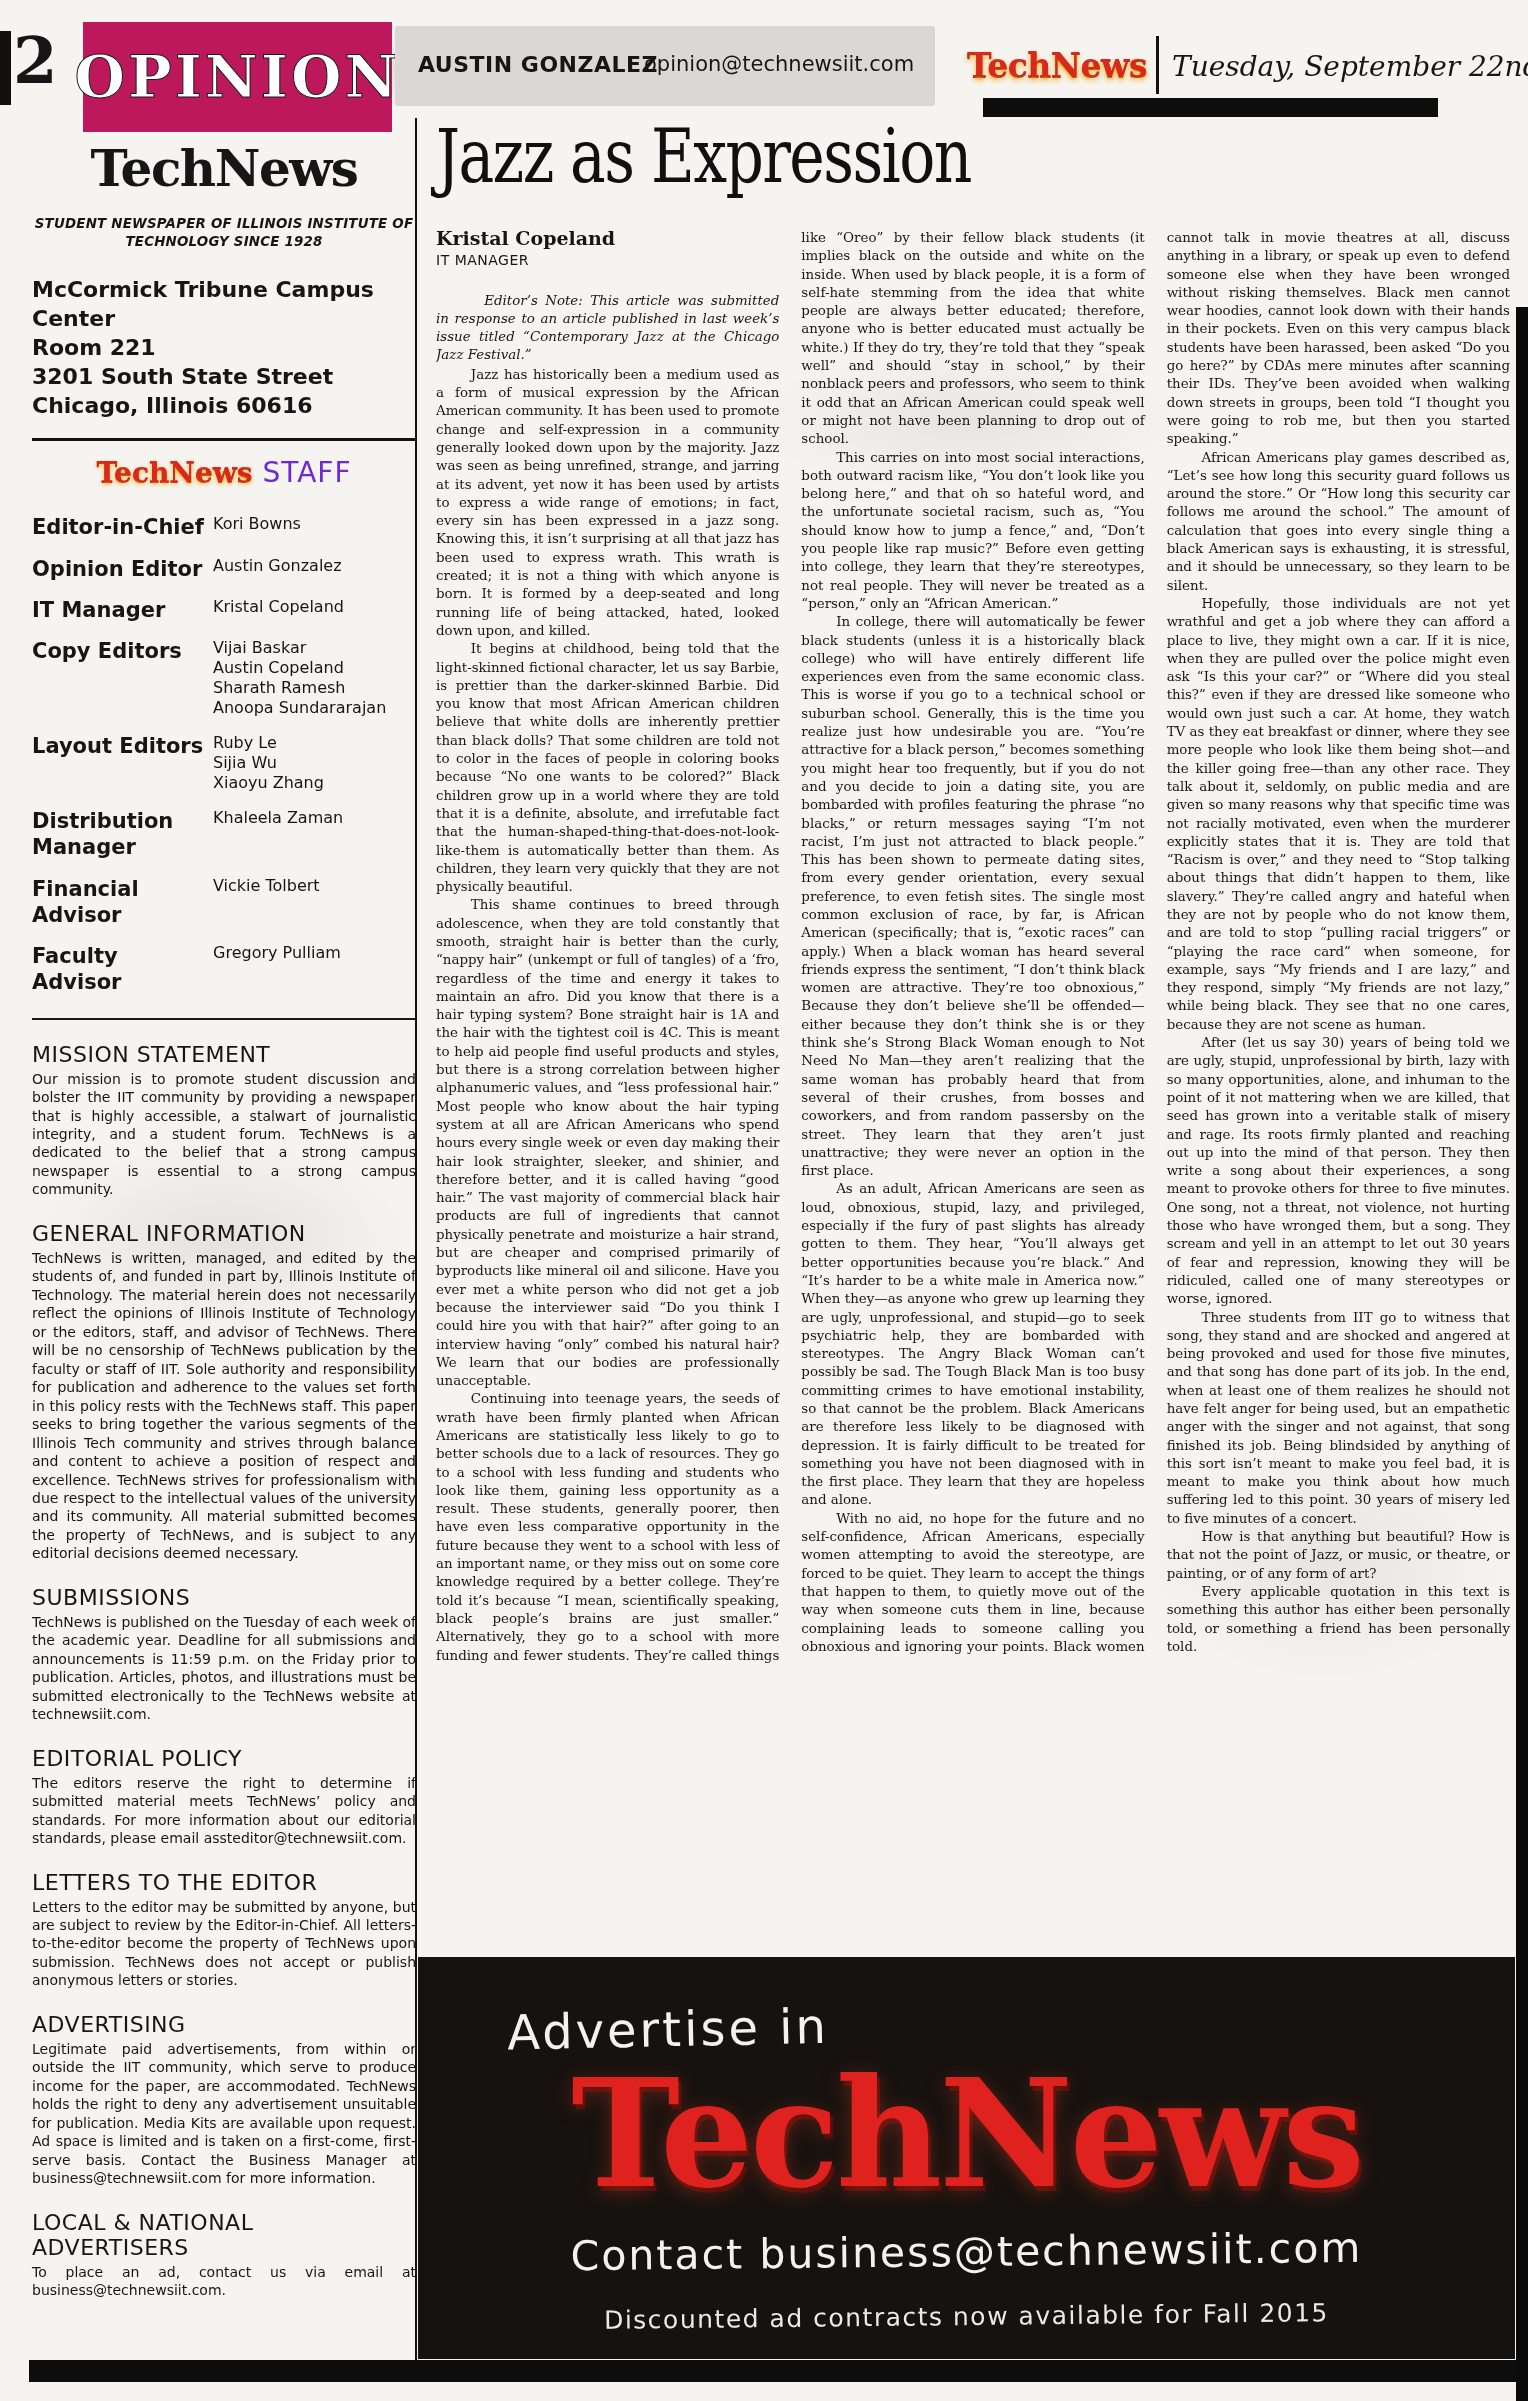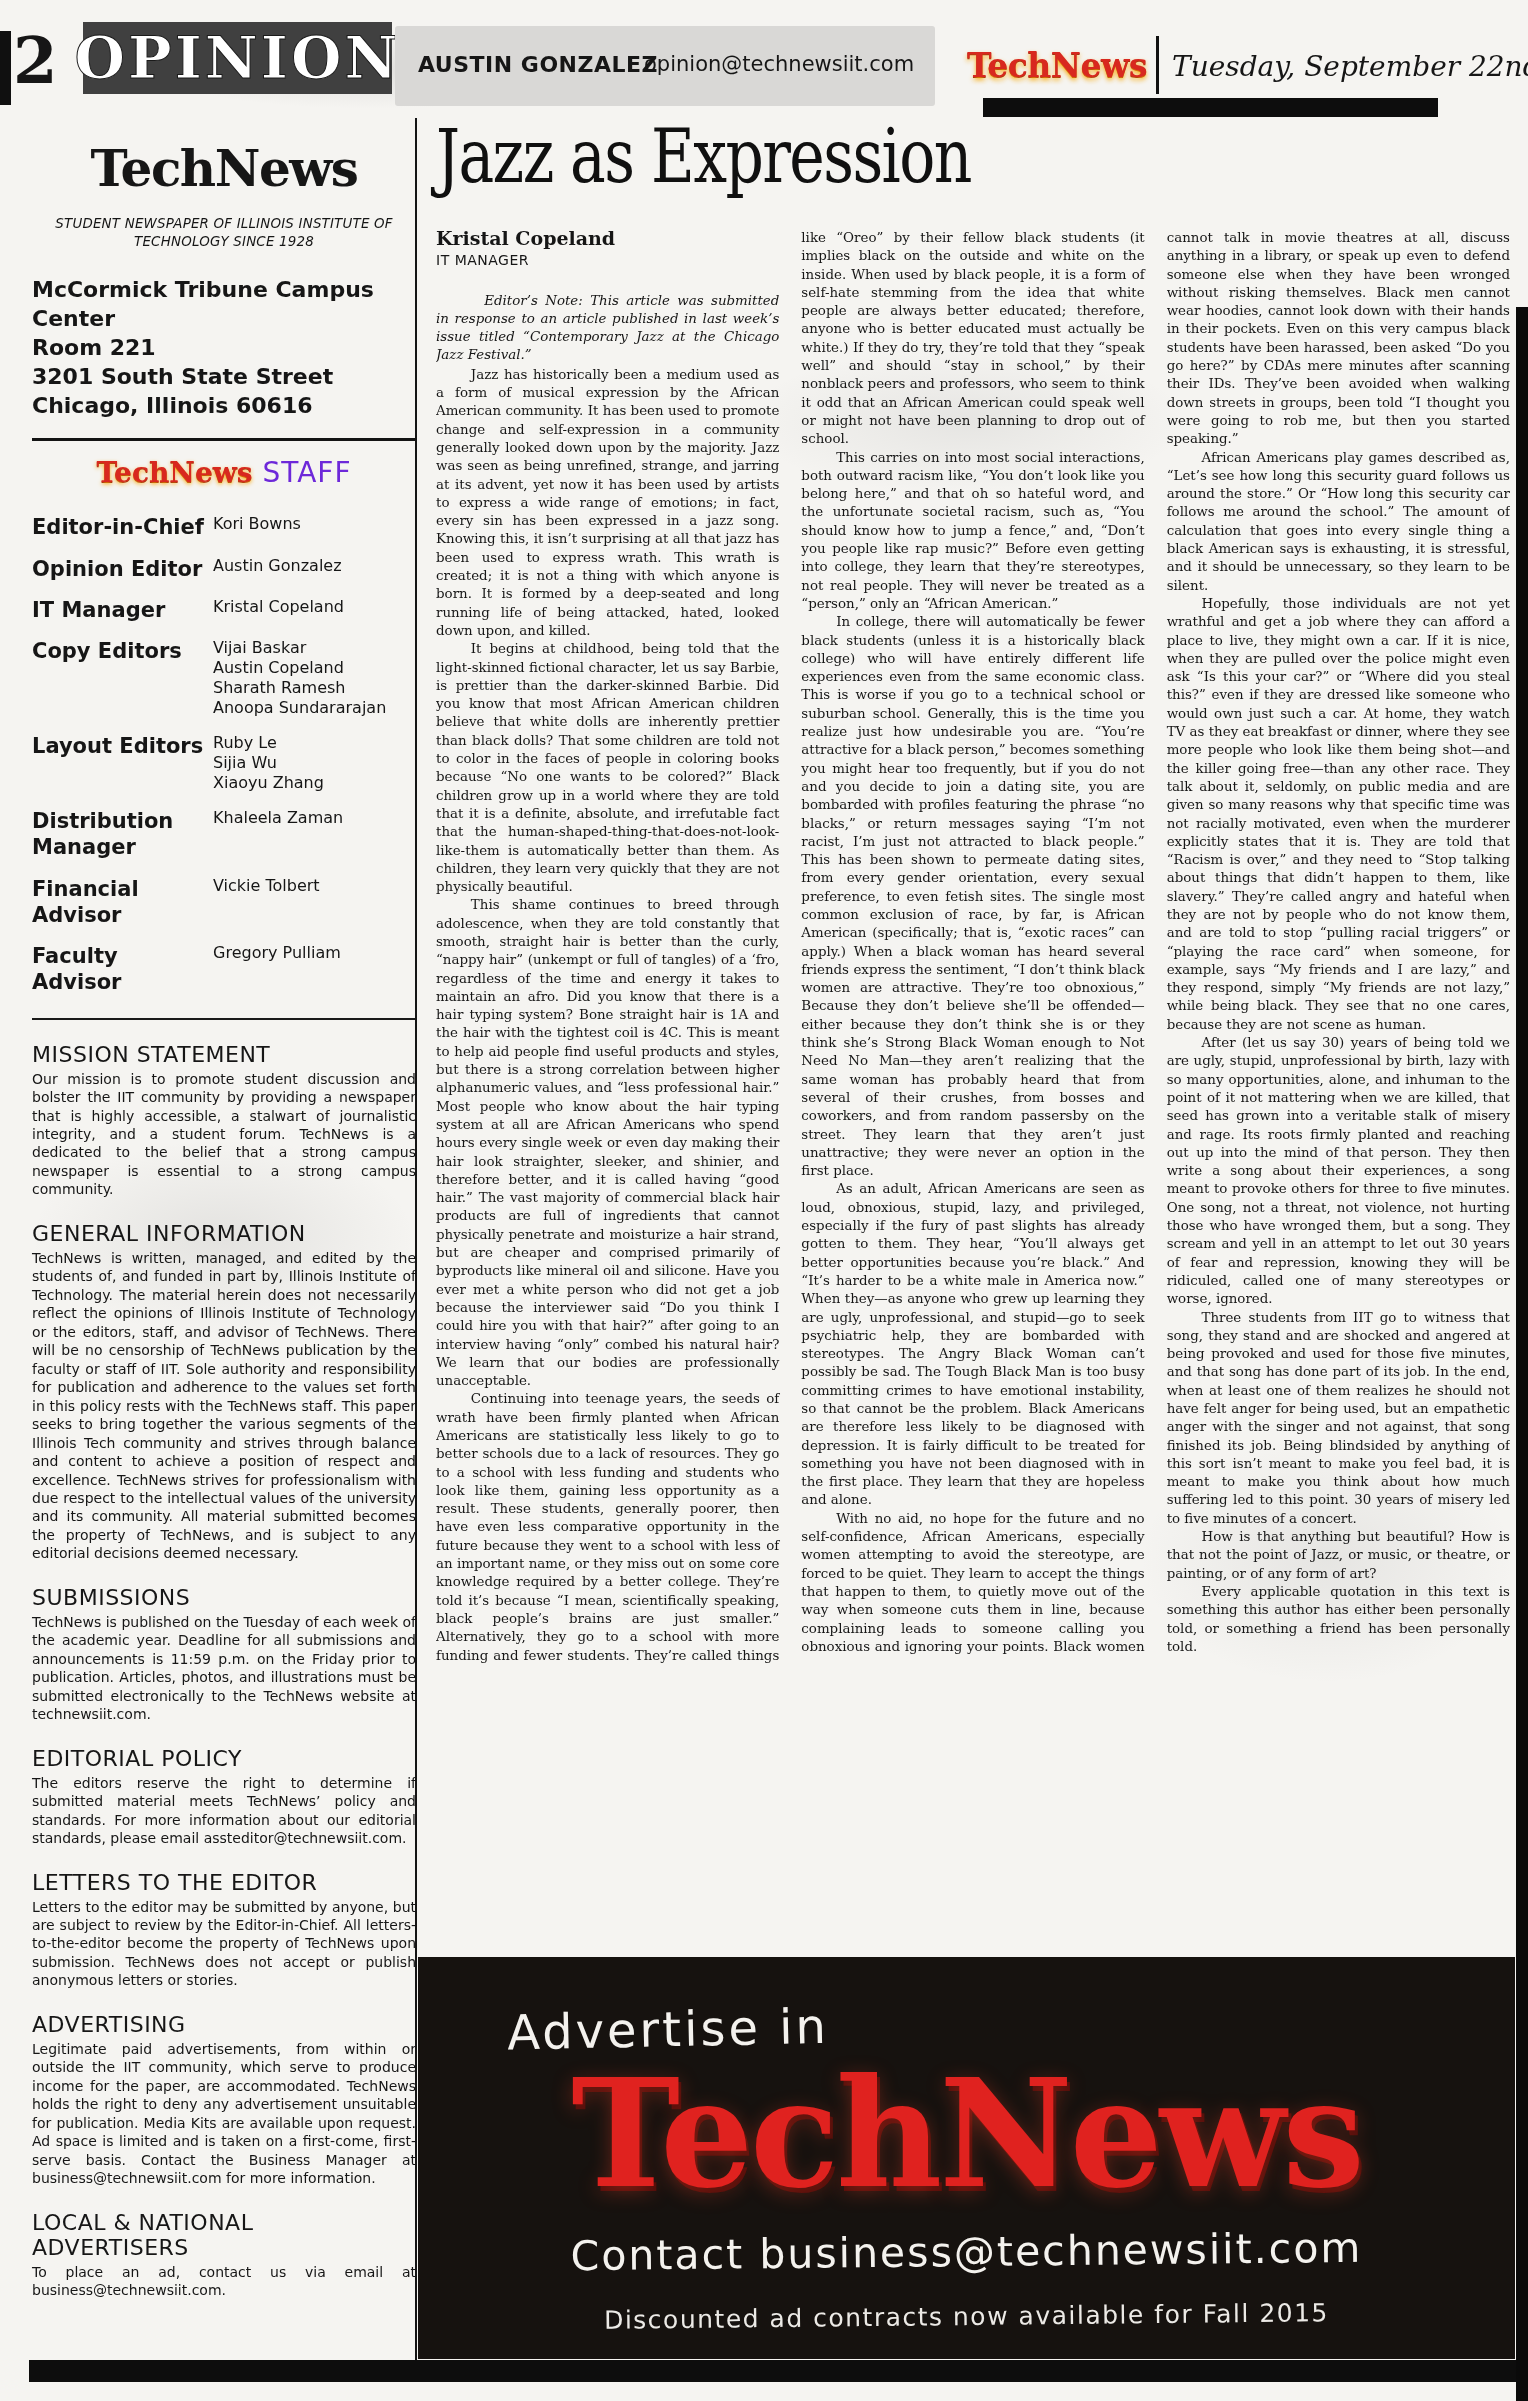--- a/index.html
+++ b/index.html
@@ -8,40 +8,40 @@
     background:#f5f4f1;
     font-family:"DejaVu Sans","Liberation Sans",sans-serif;
     color:#161616;
   }
   .serif{font-family:"DejaVu Serif","Liberation Serif",serif;}
   .smudge{position:absolute;pointer-events:none;}
 
   
   .page-num{position:absolute;left:13px;top:29px;font-family:"DejaVu Serif",serif;font-weight:bold;font-size:64px;line-height:1;}
   .edge-notch{position:absolute;left:0;top:31px;width:11px;height:74px;background:#101010;}
-  .opinion-box{position:absolute;left:83px;top:22px;width:309px;height:72px;background:#404040;display:flex;align-items:center;justify-content:center;}
+  .opinion-box{position:absolute;left:83px;top:22px;width:309px;height:110px;background:#be185d;display:flex;align-items:center;justify-content:center;}
   .opinion-box span{
     color:#ffffff;font-family:"DejaVu Serif",serif;font-weight:bold;font-size:58px;letter-spacing:3px;
     -webkit-text-stroke:1px #1a1a1a;
   }
   .gray-band{position:absolute;left:395px;top:26px;width:540px;height:80px;background:#d9d8d6;border-radius:3px;}
   .hdr-editor{position:absolute;left:418px;top:52px;font-weight:bold;font-size:22px;letter-spacing:0.5px;}
   .hdr-email{position:absolute;left:644px;top:52px;font-size:21px;}
   .hdr-brand{
     position:absolute;left:967px;top:46px;font-family:"DejaVu Serif",serif;font-weight:bold;font-size:33px;
     color:#d8281f;text-shadow:0 2.5px 5px rgba(248,166,0,.95),0 1px 0 #8f130e;letter-spacing:-0.5px;
   }
   .hdr-pipe{position:absolute;left:1156px;top:36px;width:2.5px;height:58px;background:#111;}
   .hdr-date{position:absolute;left:1172px;top:50px;font-family:"DejaVu Serif",serif;font-style:italic;font-size:28px;white-space:nowrap;}
   .top-bar{position:absolute;left:983px;top:98px;width:455px;height:19px;background:#0d0d0d;}
 
   
   .sidebar{position:absolute;left:32px;top:125px;width:384px;}
   .sb-logo{font-family:"DejaVu Serif",serif;font-weight:bold;font-size:50px;text-align:center;letter-spacing:-1.5px;margin-top:14px;}
-  .sb-tagline{font-style:italic;font-weight:normal;font-size:13.4px;text-align:center;margin-top:17px;line-height:1.35;letter-spacing:0.2px;}
+  .sb-tagline{font-style:italic;font-weight:bold;font-size:13.4px;text-align:center;margin-top:17px;line-height:1.35;letter-spacing:0.2px;}
   .sb-address{margin-top:24px;font-weight:bold;font-size:22px;line-height:1.32;white-space:pre-line;}
   .sb-contact{margin-top:20px;font-weight:bold;font-size:16.3px;line-height:1.4;}
   .sb-contact .lbl{display:inline-block;width:94px;}
   .sb-rule{border:none;border-top:3px solid #141414;margin:18px 0 15px 0;}
   .staff-title{text-align:center;font-size:28px;margin:13px 0 25px 0;}
   .staff-title .brand{font-family:"DejaVu Serif",serif;font-weight:bold;color:#d8281f;text-shadow:0 2px 4px rgba(248,166,0,.95),0 1px 0 #8f130e;}
   .staff-title .rest{font-family:"DejaVu Sans",sans-serif;color:#6d28d9;font-weight:normal;letter-spacing:1px;}
   .staff-row{display:flex;margin-bottom:15px;}
   .staff-role{width:181px;flex:none;font-weight:bold;font-size:21px;line-height:1.25;}
   .staff-names{font-size:16px;line-height:1.25;white-space:pre-line;}

